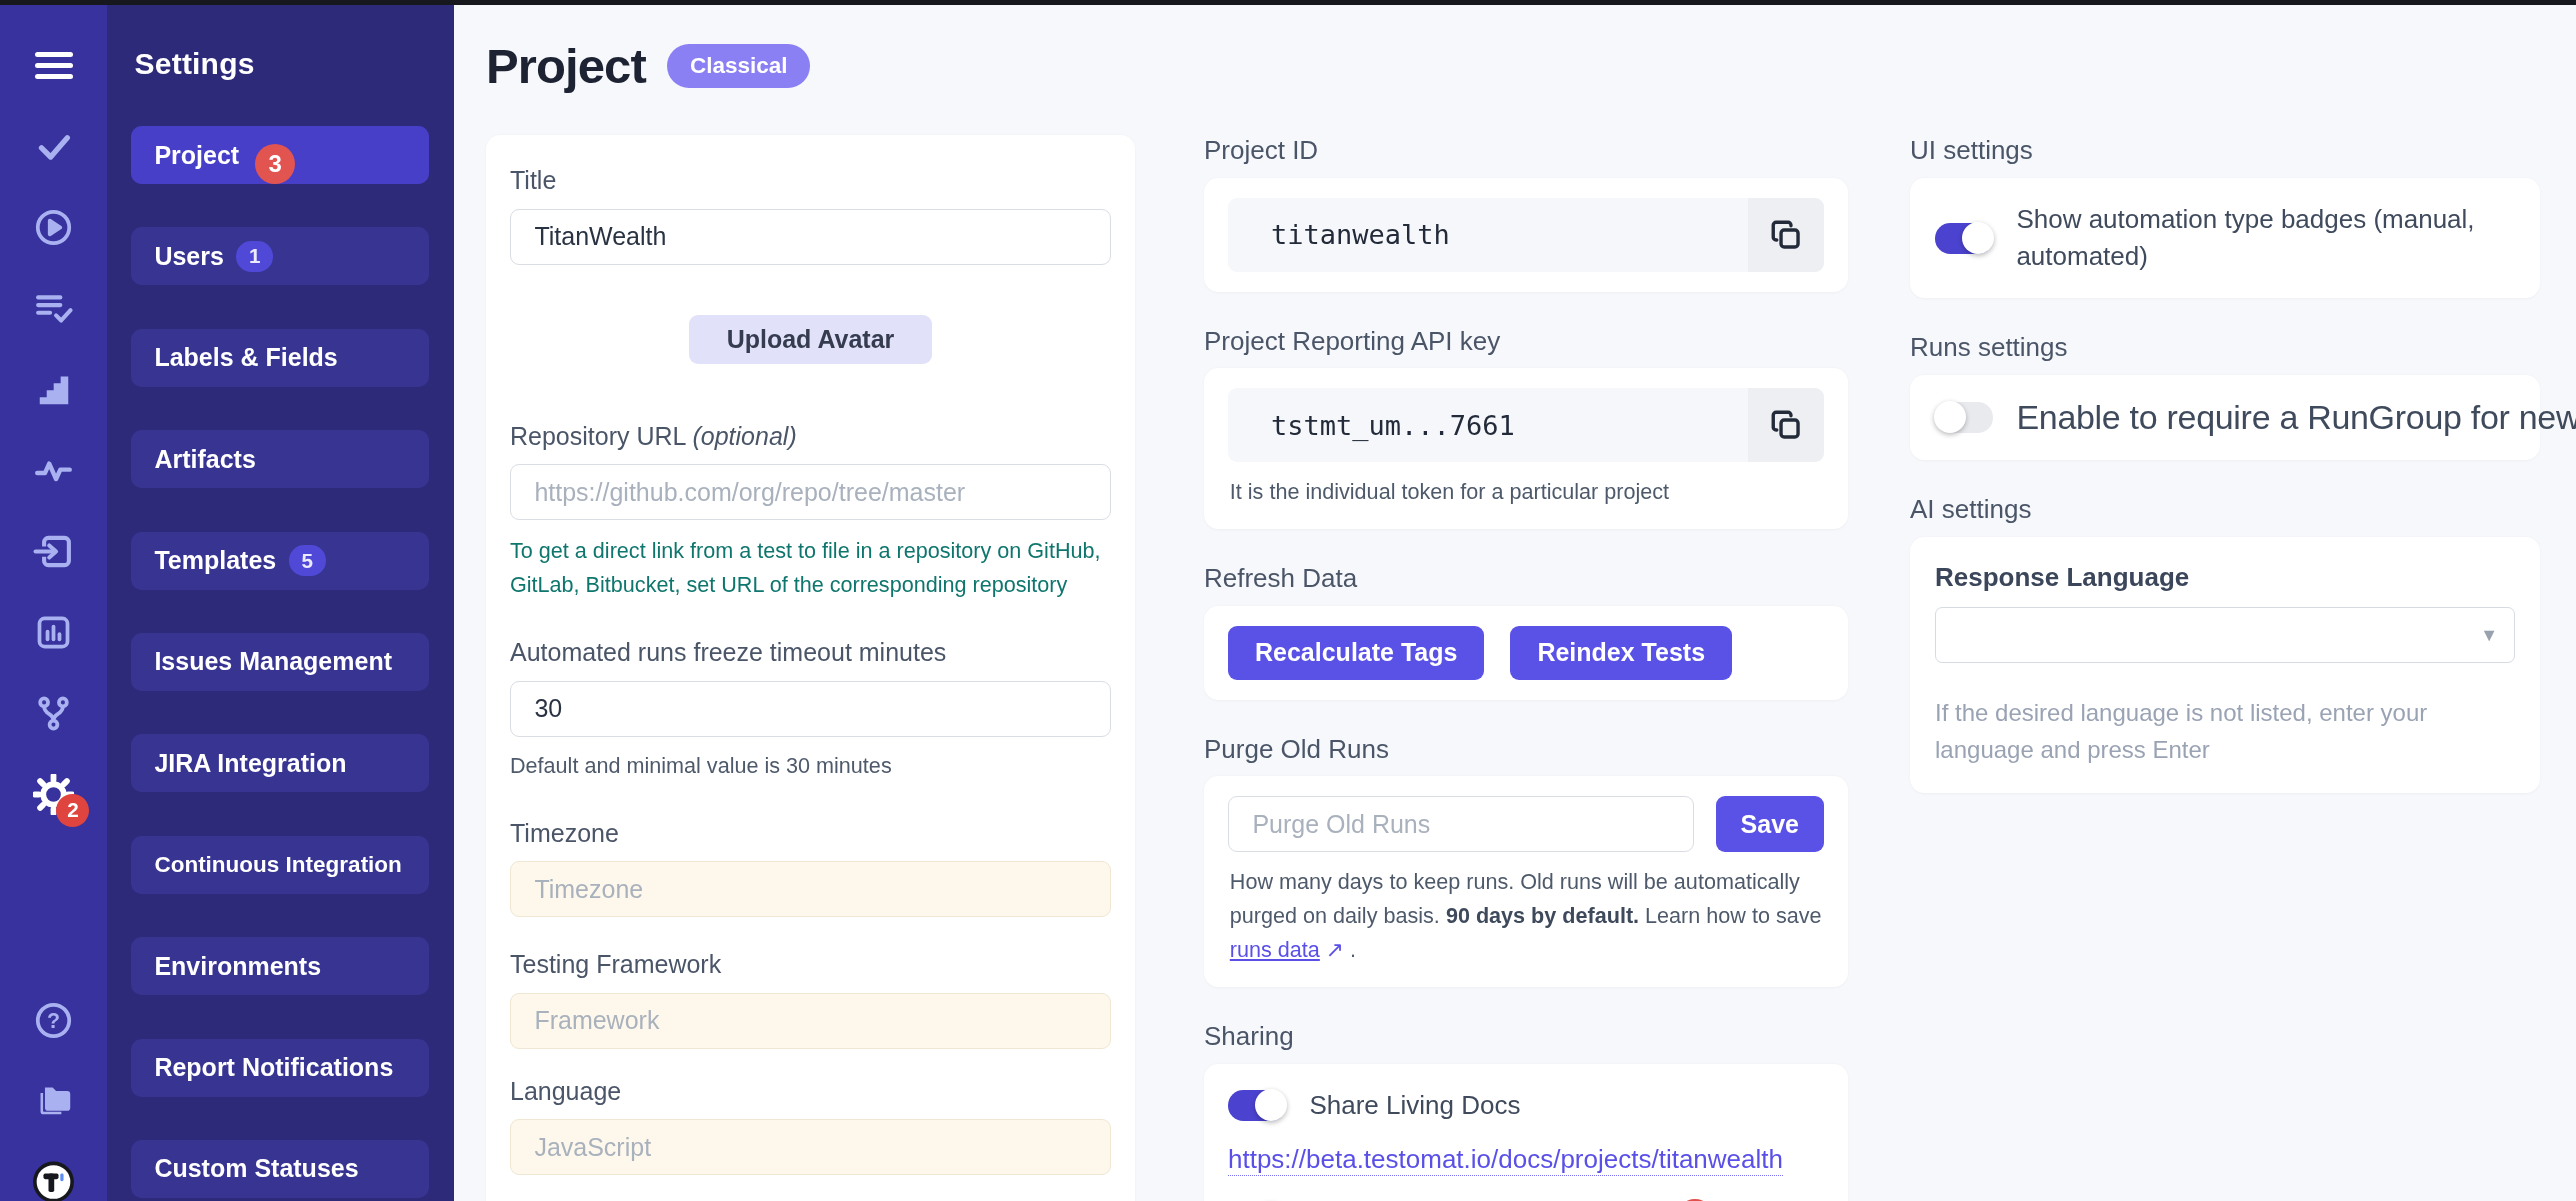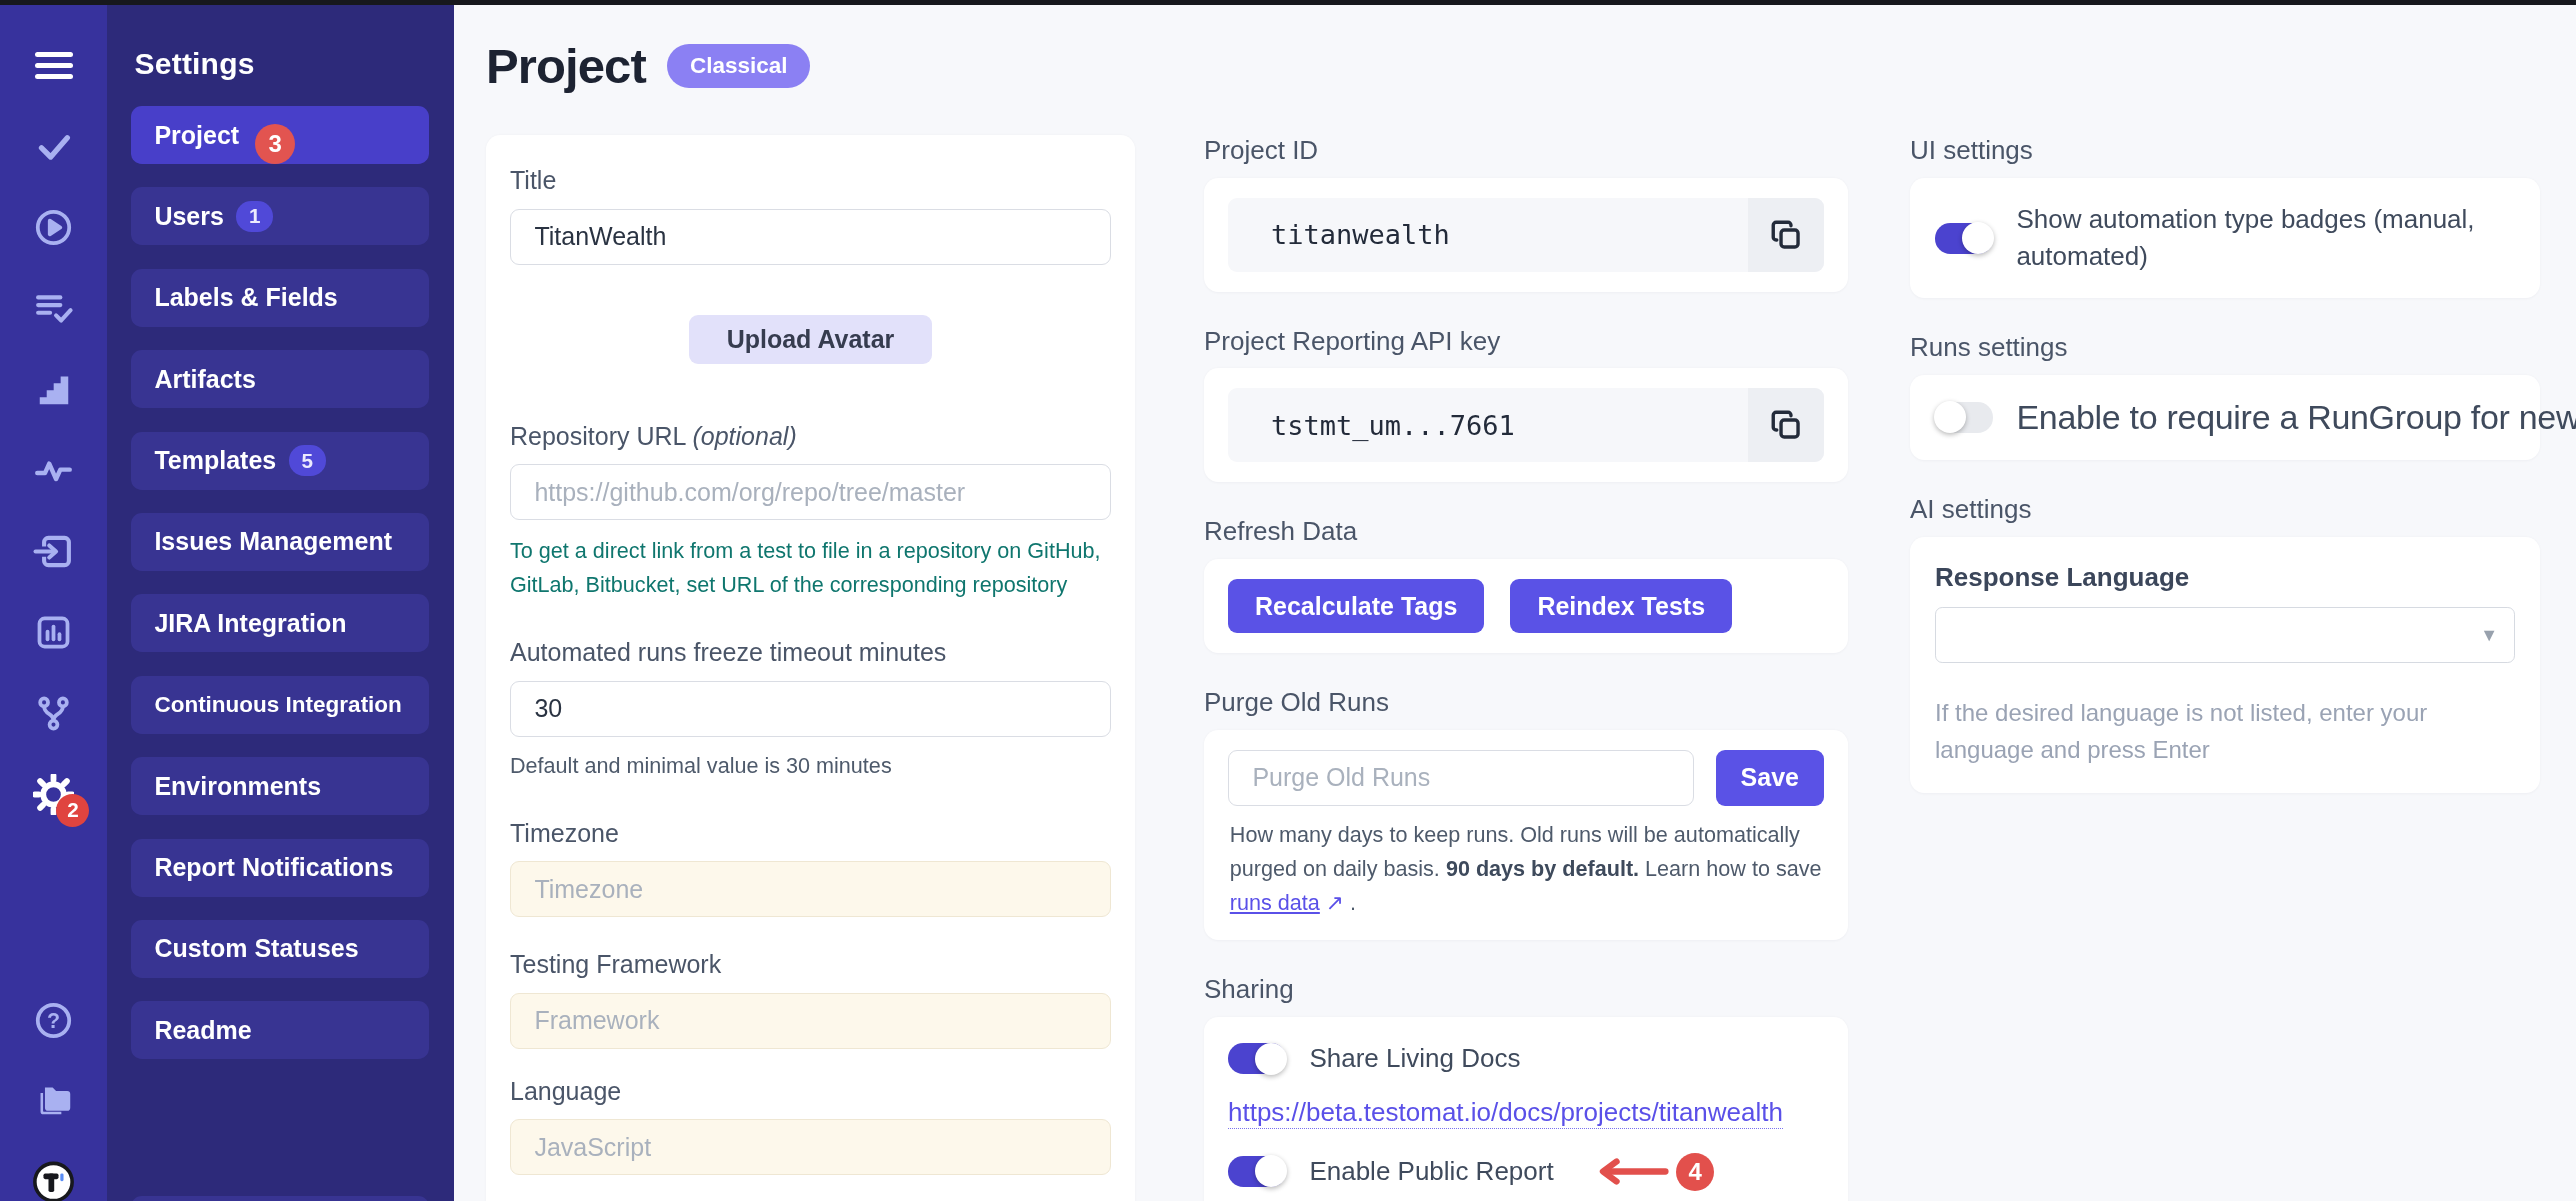--- a/index.html
+++ b/index.html
@@ -13,21 +13,21 @@
   .ric { width:43px; height:43px; margin-bottom:38px; display:flex; align-items:center; justify-content:center; position:relative; flex-shrink:0; cursor:pointer; }
   .ric.first { margin-top:44px; }
   .rail-spacer { flex:1; }
   .ric.bottom { margin-bottom:36px; }
   .ric.logo { height:50px; margin-bottom:-5.4px; }
   .bars { display:flex; flex-direction:column; gap:6.3px; }
   .bars i { display:block; width:38px; height:5px; background:#fff; border-radius:2.7px; }
   .gear-badge { position:absolute; right:-14.4px; bottom:-10.8px; width:33px; height:33px; border-radius:50%; background:#e0443f; color:#fff; font-size:20.7px; font-weight:700; display:flex; align-items:center; justify-content:center; }
 
   
-  .sidebar { width:347px; flex-shrink:0; background:#2d2a7a; padding-left:24px; display:flex; flex-direction:column; overflow:hidden; }
+  .sidebar { width:347px; flex-shrink:0; background:#2d2a7a; padding-left:24px; display:flex; flex-direction:column; overflow:hidden;gap:20px; }
   .sidebar h2 { color:#fff; font-size:30px; font-weight:700; margin:47px 0 25px 3.6px; letter-spacing:0.2px; }
   .sitem { width:298px; min-height:58px; border-radius:10.8px; background:#383492; color:#fff; font-size:25px; font-weight:600; display:flex; align-items:center; padding:0 23.4px; margin-bottom:23.4px; cursor:pointer; flex-shrink:0; }
   .sitem.active { background:#483fc9; }
   .sitem .label-sm { font-size:22.5px; }
   .badge-red { margin-left:16px; transform:translateY(9px); width:40px; height:40px; border-radius:50%; background:#e25450; color:#fff; font-size:24px; font-weight:700; display:flex; align-items:center; justify-content:center; flex-shrink:0; }
   .badge-pill { margin-left:12.6px; height:31px; padding:0 12.6px; border-radius:15.3px; background:#5049d8; color:#eceafe; font-size:20.7px; font-weight:700; display:flex; align-items:center; justify-content:center; }
   .sitem.darkmode { margin-top:113px; }
 
   
   .main { flex:1; padding:38px 35px 0 32px; overflow:hidden; }
@@ -306,20 +306,21 @@
               <span class="codetext">tstmt_um...7661</span>
               <button class="copybtn">
                 <span>
                   <svg width="34" height="34" viewBox="0 0 24 24" fill="none" stroke="#232b3a" stroke-width="2.4" stroke-linecap="round" stroke-linejoin="round">
                       <rect x="8.5" y="8.5" width="12" height="12" rx="2.2"></rect>
                       <path d="M5.5 15.5 H5 a2 2 0 0 1 -2 -2 V5 a2 2 0 0 1 2 -2 h8.5 a2 2 0 0 1 2 2 v.5"></path>
                     </svg>
                 </span>
               </button>
             </div>
+            <p class="cardhelp">It is the individual token for a particular project</p>
           </div>
         </div>
 
         <div class="sec">
           <span class="seclabel">Refresh Data</span>
           <div class="card pad">
             <div class="btns-inline">
               <button class="btn small">Recalculate Tags</button>
               <button class="btn small">Reindex Tests</button>
             </div>

